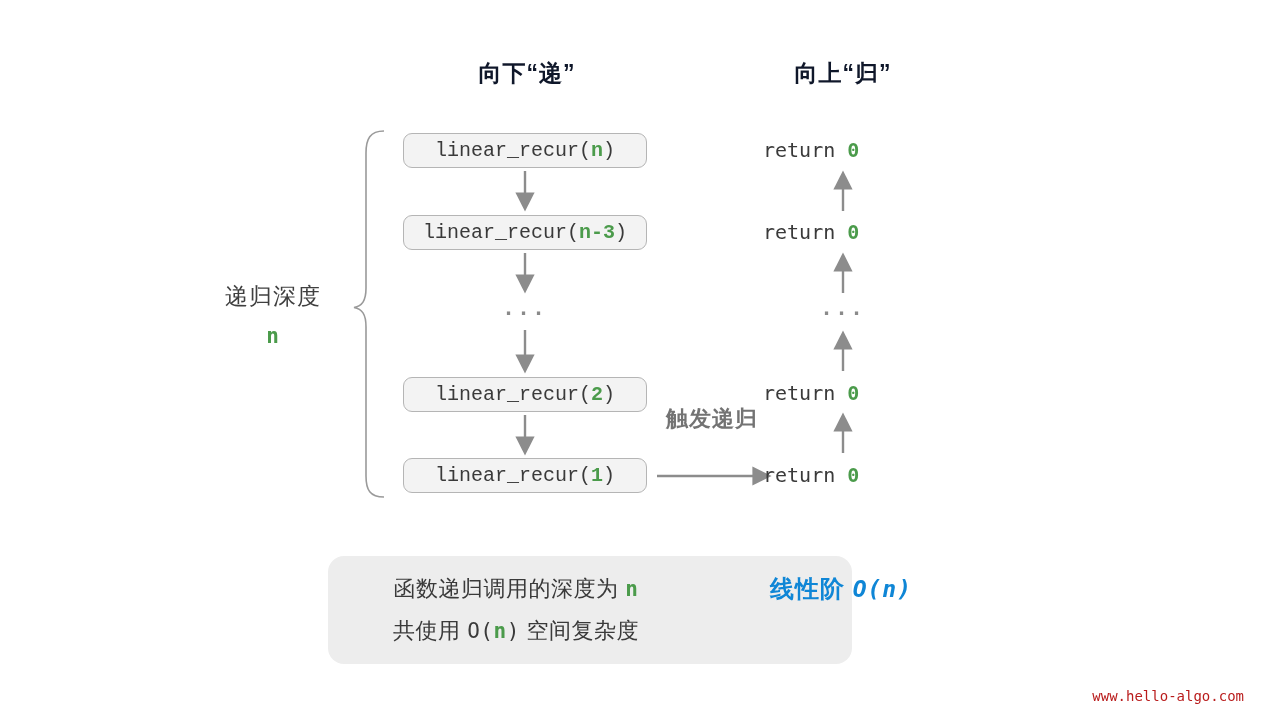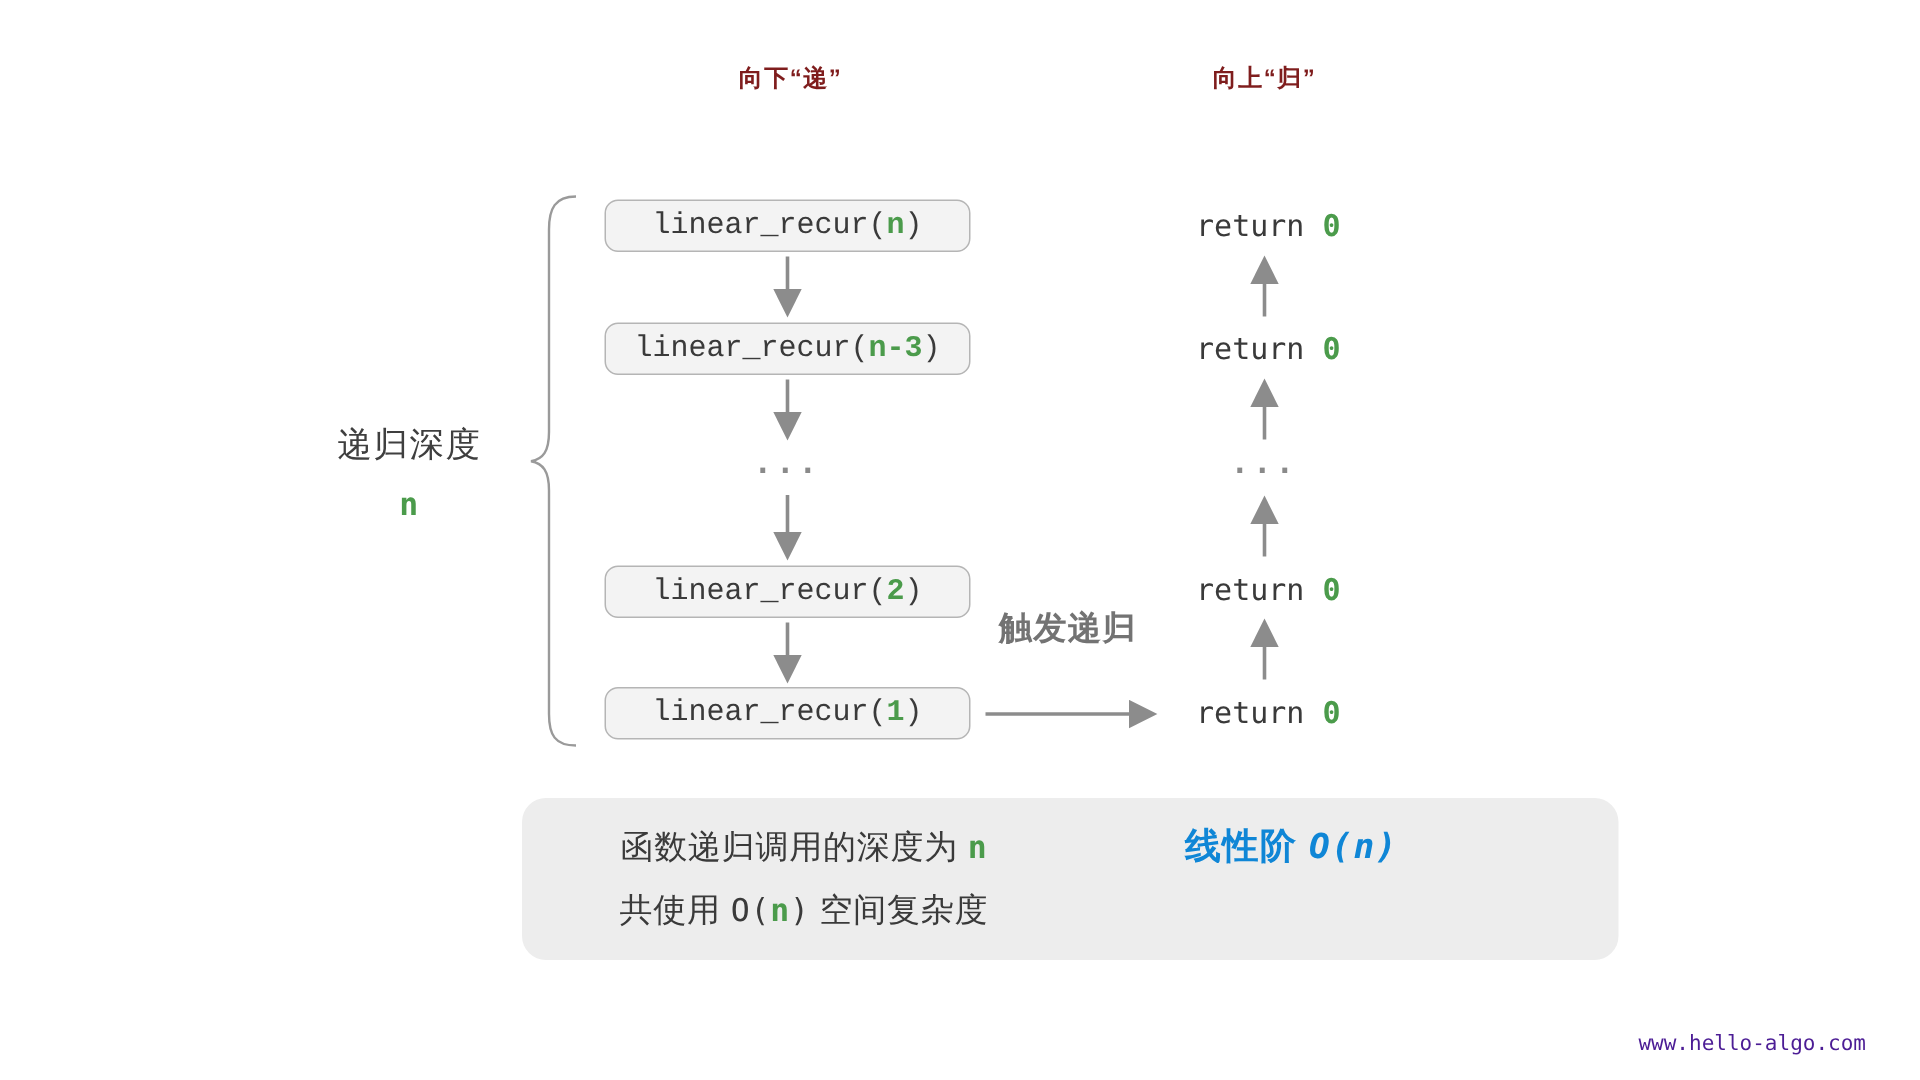--- a/index.html
+++ b/index.html
@@ -4,32 +4,32 @@
 <style>
   html,body{margin:0;padding:0;background:#ffffff;}
   .canvas{
     position:relative;width:1280px;height:720px;background:#ffffff;
     font-family:"Liberation Sans",sans-serif;overflow:hidden;
   }
   .mono{font-family:"DejaVu Sans Mono",monospace;}
   .green{color:#4b9b4b;font-weight:bold;}
 
   .col-header{
-    position:absolute;top:42px;width:260px;text-align:center;
-    font-size:16px;font-weight:bold;color:#7f1d1d;letter-spacing:1px;
+    position:absolute;top:58px;width:260px;text-align:center;
+    font-size:23px;font-weight:bold;color:#0f172a;letter-spacing:1px;
   }
   .call-box{
     position:absolute;left:403px;width:244px;height:35px;
     background:#f3f3f3;border:1.5px solid #b5b5b5;border-radius:9px;
     box-sizing:border-box;display:flex;align-items:center;justify-content:center;
     font-family:Liberation Mono, monospace;font-size:20px;color:#3a3a3a;
   }
   .return-row{
     position:absolute;left:763px;width:165px;height:26px;
-    display:flex;align-items:center;justify-content:center;
+    display:flex;align-items:center;
     font-family:"DejaVu Sans Mono",monospace;font-size:20px;color:#3a3a3a;
   }
   .return-row .green{margin-left:12px;}
   .ellipsis{
     position:absolute;width:100px;height:24px;text-align:center;
     font-family:"DejaVu Sans Mono",monospace;font-size:20px;font-weight:bold;
     color:#8a8a8a;letter-spacing:3px;line-height:16px;
   }
   .depth-label{
     position:absolute;left:198px;top:281px;width:150px;text-align:center;
@@ -37,37 +37,37 @@
   }
   .depth-value{
     margin-top:12px;font-family:"DejaVu Sans Mono",monospace;
     font-size:21px;font-weight:bold;color:#4b9b4b;
   }
   .base-case-label{
     position:absolute;left:642px;top:403px;width:140px;text-align:center;
     font-size:22px;font-weight:bold;color:#737373;line-height:31px;letter-spacing:1px;
   }
   .summary-box{
-    position:absolute;left:328px;top:532px;width:731px;height:108px;
-    background:#ededed;border-radius:16px;margin-left:20px;
+    position:absolute;left:328px;top:556px;width:524px;height:108px;
+    background:#ededed;border-radius:16px;
   }
   .summary-left{
     position:absolute;left:38px;top:12px;width:300px;text-align:center;
     font-size:22px;color:#3a3a3a;line-height:41px;letter-spacing:0.5px;
   }
   .summary-left .mono{font-size:21px;}
   .summary-right{
     position:absolute;left:428px;top:12px;width:170px;text-align:center;line-height:41px;
   }
   .summary-title{font-size:23px;font-weight:bold;color:#2e2e2e;letter-spacing:1px;}
   .summary-value{font-size:24px;font-weight:bold;color:#0f86d6;letter-spacing:1px;}
   .summary-value .mono{font-size:23px;font-weight:bold;font-style:italic;}
   .watermark{
     position:absolute;right:36px;bottom:16px;
-    font-family:"DejaVu Sans Mono",monospace;font-size:14px;color:#4c1d95;
+    font-family:"DejaVu Sans Mono",monospace;font-size:14px;color:#b91c1c;
   }
   svg.overlay{position:absolute;left:0;top:0;pointer-events:none;}
 </style>
 </head>
 <body>
 
 <div class="canvas">
 
   <div class="col-header" style="left:397px;">向下“递”</div>
   <div class="col-header" style="left:713px;">向上“归”</div>

